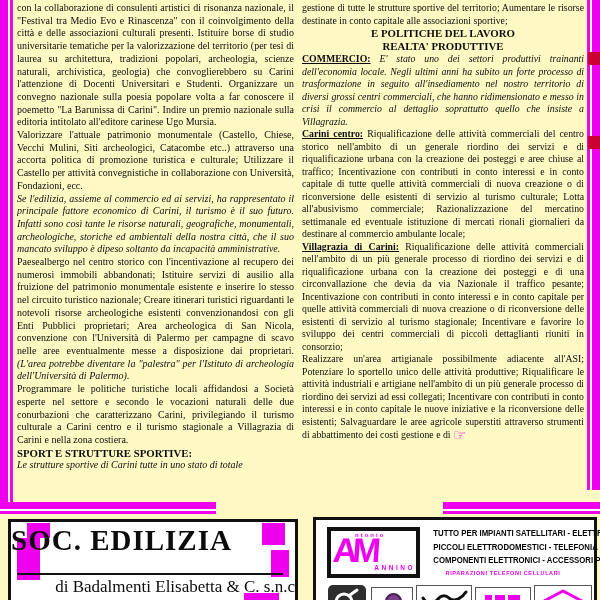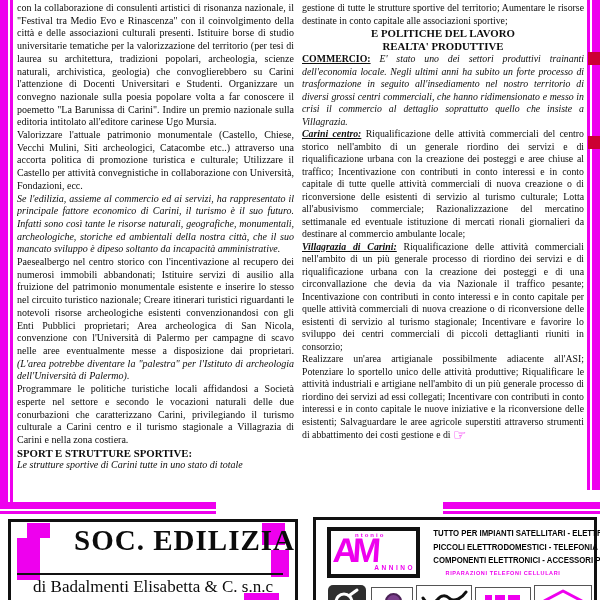--- a/index.html
+++ b/index.html
@@ -1,16 +1,16 @@
 <!DOCTYPE html>
 <html><head>
 <meta charset="utf-8">
 <style>
   html,body{margin:0;padding:0;background:#888;}
-  .page{position:relative;width:600px;height:600px;background:#ffffff;overflow:hidden;
+  .page{position:relative;width:600px;height:600px;background:#fef9c3;overflow:hidden;
         font-family:"Liberation Serif", serif;color:#0c0c0c;}
   
   .vbarL{position:absolute;left:0;top:0;width:13px;height:514px;
          background:linear-gradient(90deg,#EE00EE 0 8px,#fff 8px 10px,#EE00EE 10px 13px);}
   .hbarL{position:absolute;left:0;top:502px;width:216px;height:12px;
          background:linear-gradient(180deg,#EE00EE 0 7px,#fff 7px 9px,#EE00EE 9px 12px);}
   .vbarR{position:absolute;left:587px;top:0;width:13px;height:490px;
          background:linear-gradient(90deg,#EE00EE 0 3px,#fff 3px 5px,#EE00EE 5px 13px);}
   .hbarR{position:absolute;left:443px;top:502px;width:157px;height:12px;
          background:linear-gradient(180deg,#EE00EE 0 7px,#fff 7px 9px,#EE00EE 9px 12px);}
@@ -19,37 +19,37 @@
   
   .col{position:absolute;top:2px;overflow:hidden;}
   .colL{left:17px;width:277px;height:506px;}
   .colR{left:302px;width:282px;height:506px;}
   .body{margin:0;font-size:10px;line-height:12.7px;text-align:justify;}
   .colR .body{font-size:9.8px;line-height:12.5px;}
   .it{font-style:italic;}
   .h{margin:0;font-weight:bold;font-size:10.8px;line-height:12.7px;}
   .hc{margin:0;font-weight:bold;font-size:10.8px;line-height:13px;text-align:center;}
   .lead{font-weight:bold;text-decoration:underline;}
-  .leadIt{font-weight:bold;font-style:italic;text-decoration:underline;}
+  .leadIt{font-weight:bold;text-decoration:underline;}
   .hand{color:#EE00EE;font-size:15px;line-height:1;vertical-align:-2px;}
   
   .footer{position:absolute;left:224px;top:497px;width:216px;text-align:center;
           font-weight:bold;font-size:15px;line-height:17px;letter-spacing:.5px;}
   
   .adL{position:absolute;left:8px;top:519px;width:284px;height:92px;border:3px solid #111;background:#fff;}
   .adL .deco{position:absolute;background:#EE00EE;}
   .dA{left:16px;top:1px;width:23px;height:15px;}
   .dB{left:6px;top:16px;width:23px;height:42px;}
   .dC{left:251px;top:1px;width:23px;height:22px;}
   .dD{left:260px;top:28px;width:18px;height:27px;}
   .dE{left:233px;top:71px;width:35px;height:14px;}
-  .adL-title{position:absolute;left:0;top:2px;width:100%;text-align:right;
+  .adL-title{position:absolute;left:0;top:2px;width:100%;text-align:left;
              font-weight:bold;font-size:29px;letter-spacing:1px;}
   .adL-rule{position:absolute;left:6px;top:51px;width:266px;height:2px;background:#111;}
-  .adL-sub{position:absolute;left:0;top:55px;width:100%;text-align:center;font-size:17px;}
+  .adL-sub{position:absolute;left:0;top:55px;width:100%;text-align:right;font-size:17px;}
   
   .adR{position:absolute;left:313px;top:517px;width:278px;height:95px;border:3px solid #111;background:#fff;
        font-family:"Liberation Sans", sans-serif;}
   .logoBox{position:absolute;left:11px;top:7px;width:85px;height:43px;border:4px solid #111;background:#fff;}
   .ln-top{position:absolute;left:24px;top:1px;font-size:6px;font-weight:bold;letter-spacing:2px;color:#EE00EE;}
   .ln-am{position:absolute;left:2px;top:2px;font-size:34px;font-weight:bold;letter-spacing:-5px;
          line-height:1;color:#EE00EE;transform:skewX(-4deg);}
   .ln-bot{position:absolute;right:1px;bottom:3px;font-size:6.5px;font-weight:bold;letter-spacing:2.5px;color:#EE00EE;}
   .adR-lines{position:absolute;left:102px;top:6px;width:170px;text-align:center;}
   .adR-l{font-weight:bold;font-size:9.5px;line-height:13.5px;white-space:nowrap;

